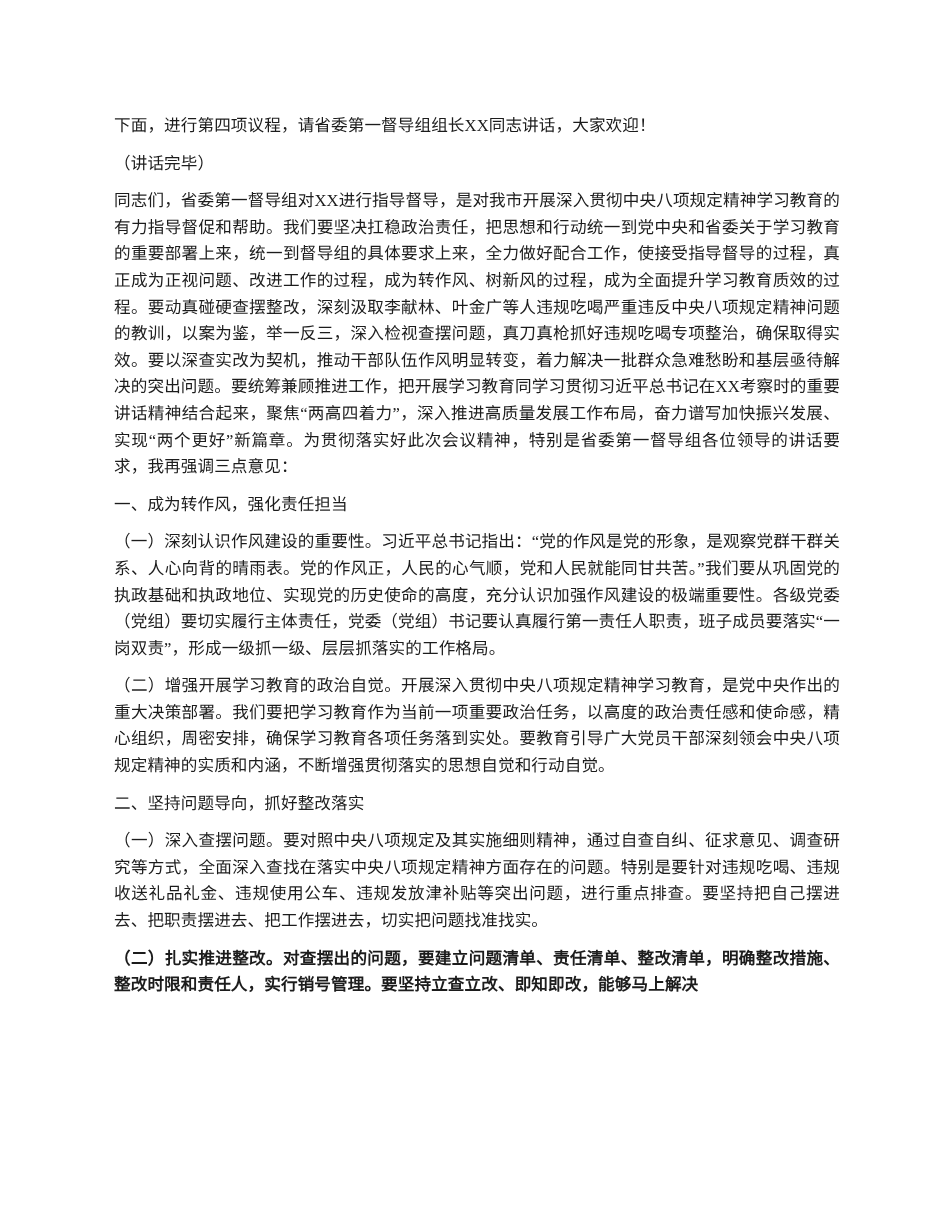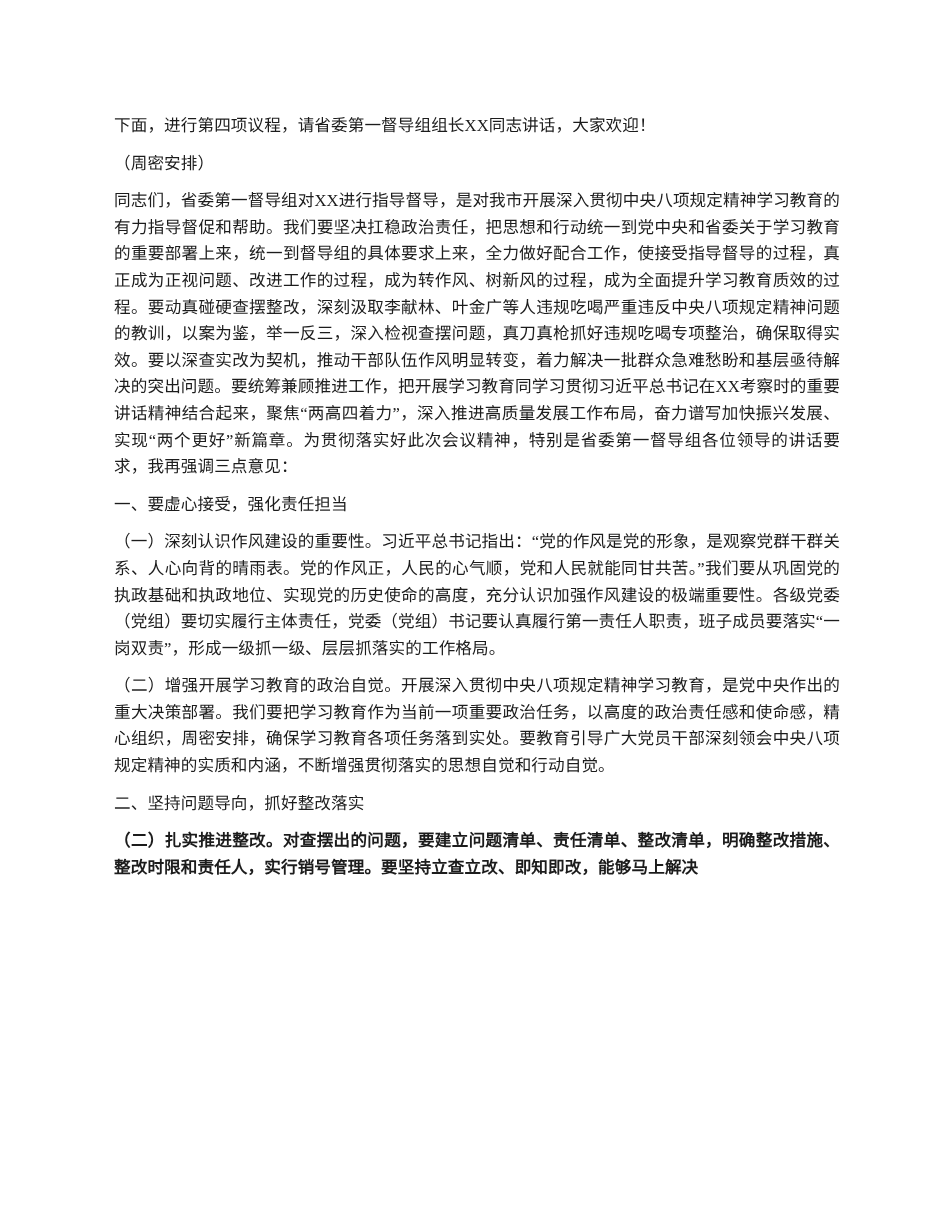--- a/index.html
+++ b/index.html
@@ -47,31 +47,32 @@
   }
 </style>
 </head>
 <body>
 
 <div class="page">
   <div class="doc-body">
 
     <p class="para">下面，进行第四项议程，请省委第一督导组组长XX同志讲话，大家欢迎！</p>
 
-    <p class="para">（周密安排）</p>
+    <p class="para">（讲话完毕）</p>
 
 
     <p class="para">同志们，省委第一督导组对XX进行指导督导，是对我市开展深入贯彻中央八项规定精神学习教育的有力指导督促和帮助。我们要坚决扛稳政治责任，把思想和行动统一到党中央和省委关于学习教育的重要部署上来，统一到督导组的具体要求上来，全力做好配合工作，使接受指导督导的过程，真正成为正视问题、改进工作的过程，成为转作风、树新风的过程，成为全面提升学习教育质效的过程。要动真碰硬查摆整改，深刻汲取李献林、叶金广等人违规吃喝严重违反中央八项规定精神问题的教训，以案为鉴，举一反三，深入检视查摆问题，真刀真枪抓好违规吃喝专项整治，确保取得实效。要以深查实改为契机，推动干部队伍作风明显转变，着力解决一批群众急难愁盼和基层亟待解决的突出问题。要统筹兼顾推进工作，把开展学习教育同学习贯彻习近平总书记在XX考察时的重要讲话精神结合起来，聚焦“两高四着力”，深入推进高质量发展工作布局，奋力谱写加快振兴发展、实现“两个更好”新篇章。为贯彻落实好此次会议精神，特别是省委第一督导组各位领导的讲话要求，我再强调三点意见：</p>
 
-    <p class="para heading">一、要虚心接受，强化责任担当</p>
+    <p class="para heading">一、成为转作风，强化责任担当</p>
 
     <p class="para">（一）深刻认识作风建设的重要性。习近平总书记指出：“党的作风是党的形象，是观察党群干群关系、人心向背的晴雨表。党的作风正，人民的心气顺，党和人民就能同甘共苦。”我们要从巩固党的执政基础和执政地位、实现党的历史使命的高度，充分认识加强作风建设的极端重要性。各级党委（党组）要切实履行主体责任，党委（党组）书记要认真履行第一责任人职责，班子成员要落实“一岗双责”，形成一级抓一级、层层抓落实的工作格局。</p>
 
     <p class="para">（二）增强开展学习教育的政治自觉。开展深入贯彻中央八项规定精神学习教育，是党中央作出的重大决策部署。我们要把学习教育作为当前一项重要政治任务，以高度的政治责任感和使命感，精心组织，周密安排，确保学习教育各项任务落到实处。要教育引导广大党员干部深刻领会中央八项规定精神的实质和内涵，不断增强贯彻落实的思想自觉和行动自觉。</p>
 
 
     <p class="para heading">二、坚持问题导向，抓好整改落实</p>
 
+    <p class="para">（一）深入查摆问题。要对照中央八项规定及其实施细则精神，通过自查自纠、征求意见、调查研究等方式，全面深入查找在落实中央八项规定精神方面存在的问题。特别是要针对违规吃喝、违规收送礼品礼金、违规使用公车、违规发放津补贴等突出问题，进行重点排查。要坚持把自己摆进去、把职责摆进去、把工作摆进去，切实把问题找准找实。</p>
 
     <p class="para">（二）扎实推进整改。对查摆出的问题，要建立问题清单、责任清单、整改清单，明确整改措施、整改时限和责任人，实行销号管理。要坚持立查立改、即知即改，能够马上解决</p>
 
   </div>
 </div>
 
 </body></html>

